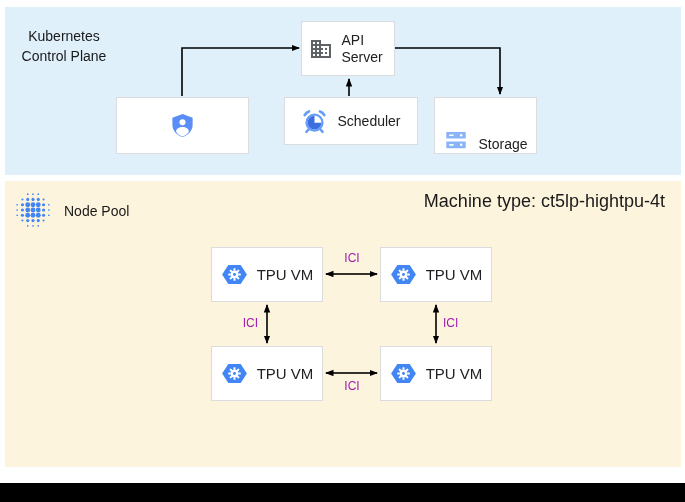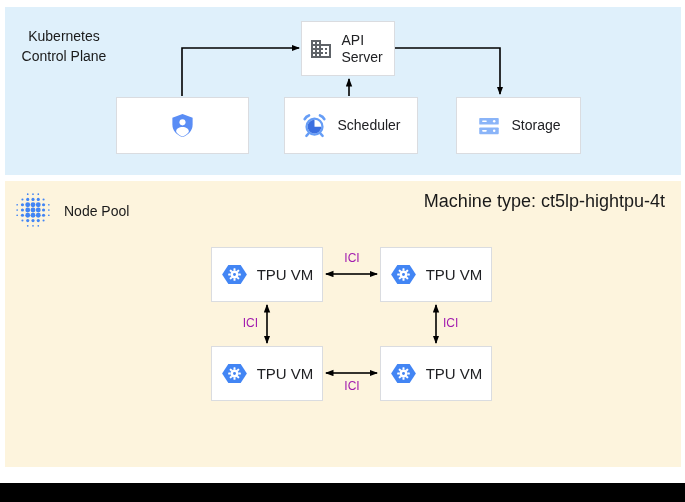--- a/index.html
+++ b/index.html
@@ -16,22 +16,22 @@
     position:absolute;background:#ffffff;border:1px solid #dadce0;
     display:flex;align-items:center;justify-content:center;gap:9px;
     box-sizing:border-box;font-size:14px;line-height:17px;color:#202124;
   }
   .node .icon{flex:0 0 auto;display:flex;}
   .node .lbl{white-space:pre-line;}
   .node-api{left:301px;top:21px;width:94px;height:55px;}
   .node-api .lbl{width:46px;}
   .node-rc{left:116px;top:97px;width:133px;height:57px;}
   .node-rc .lbl{width:78px;}
-  .node-sched{left:284px;top:97px;width:134px;height:57px;}
-  .node-storage{left:456px;top:97px;width:125px;height:57px;}
+  .node-sched{left:284px;top:97px;width:134px;height:48px;}
+  .node-storage{left:434px;top:97px;width:103px;height:57px;align-items:flex-end;}
   .node-tpu{width:112px;height:55px;font-size:15px;}
   .tpu-tl{left:211px;top:247px;}
   .tpu-tr{left:380px;top:247px;}
   .tpu-bl{left:211px;top:346px;}
   .tpu-br{left:380px;top:346px;}
   .cp-title{
     position:absolute;left:18px;top:26px;width:92px;text-align:center;
     font-size:14px;line-height:20px;color:#1a1a1a;
   }
   .np-icon{position:absolute;left:14px;top:191px;}

